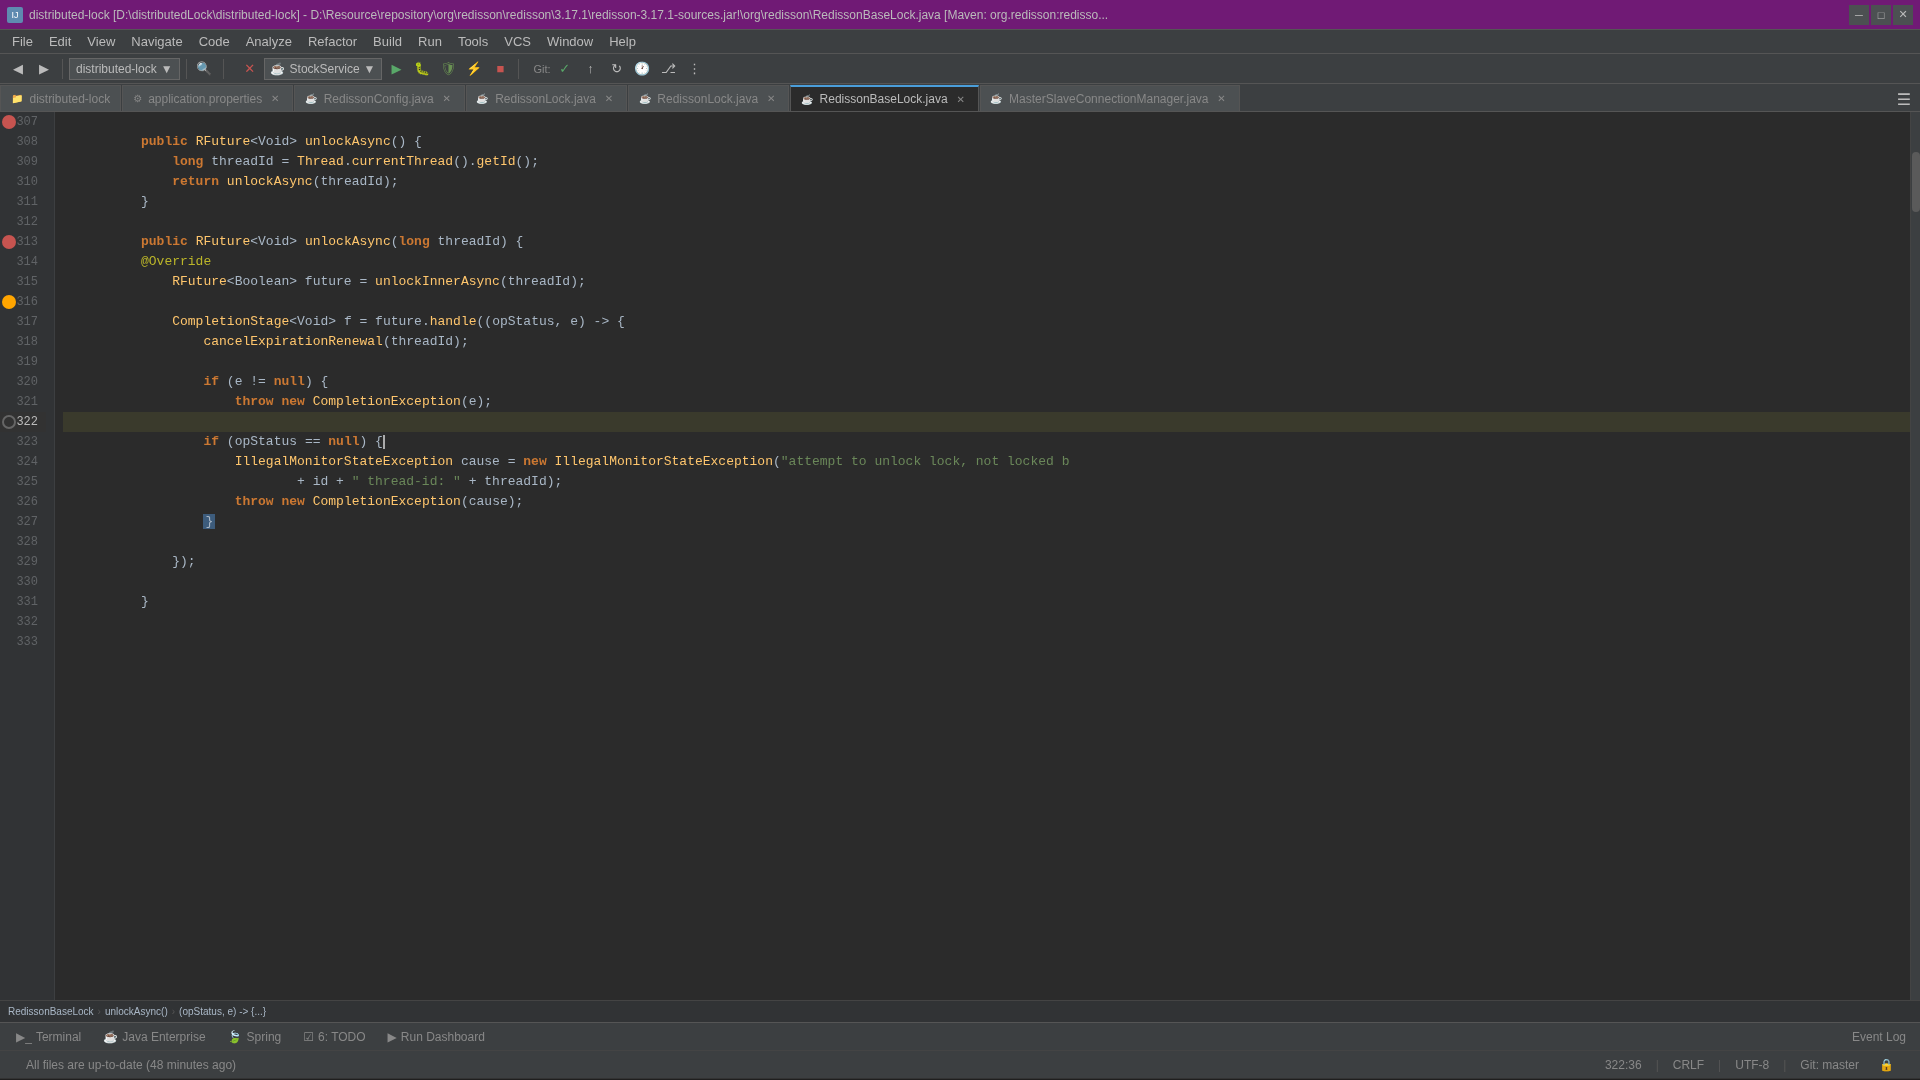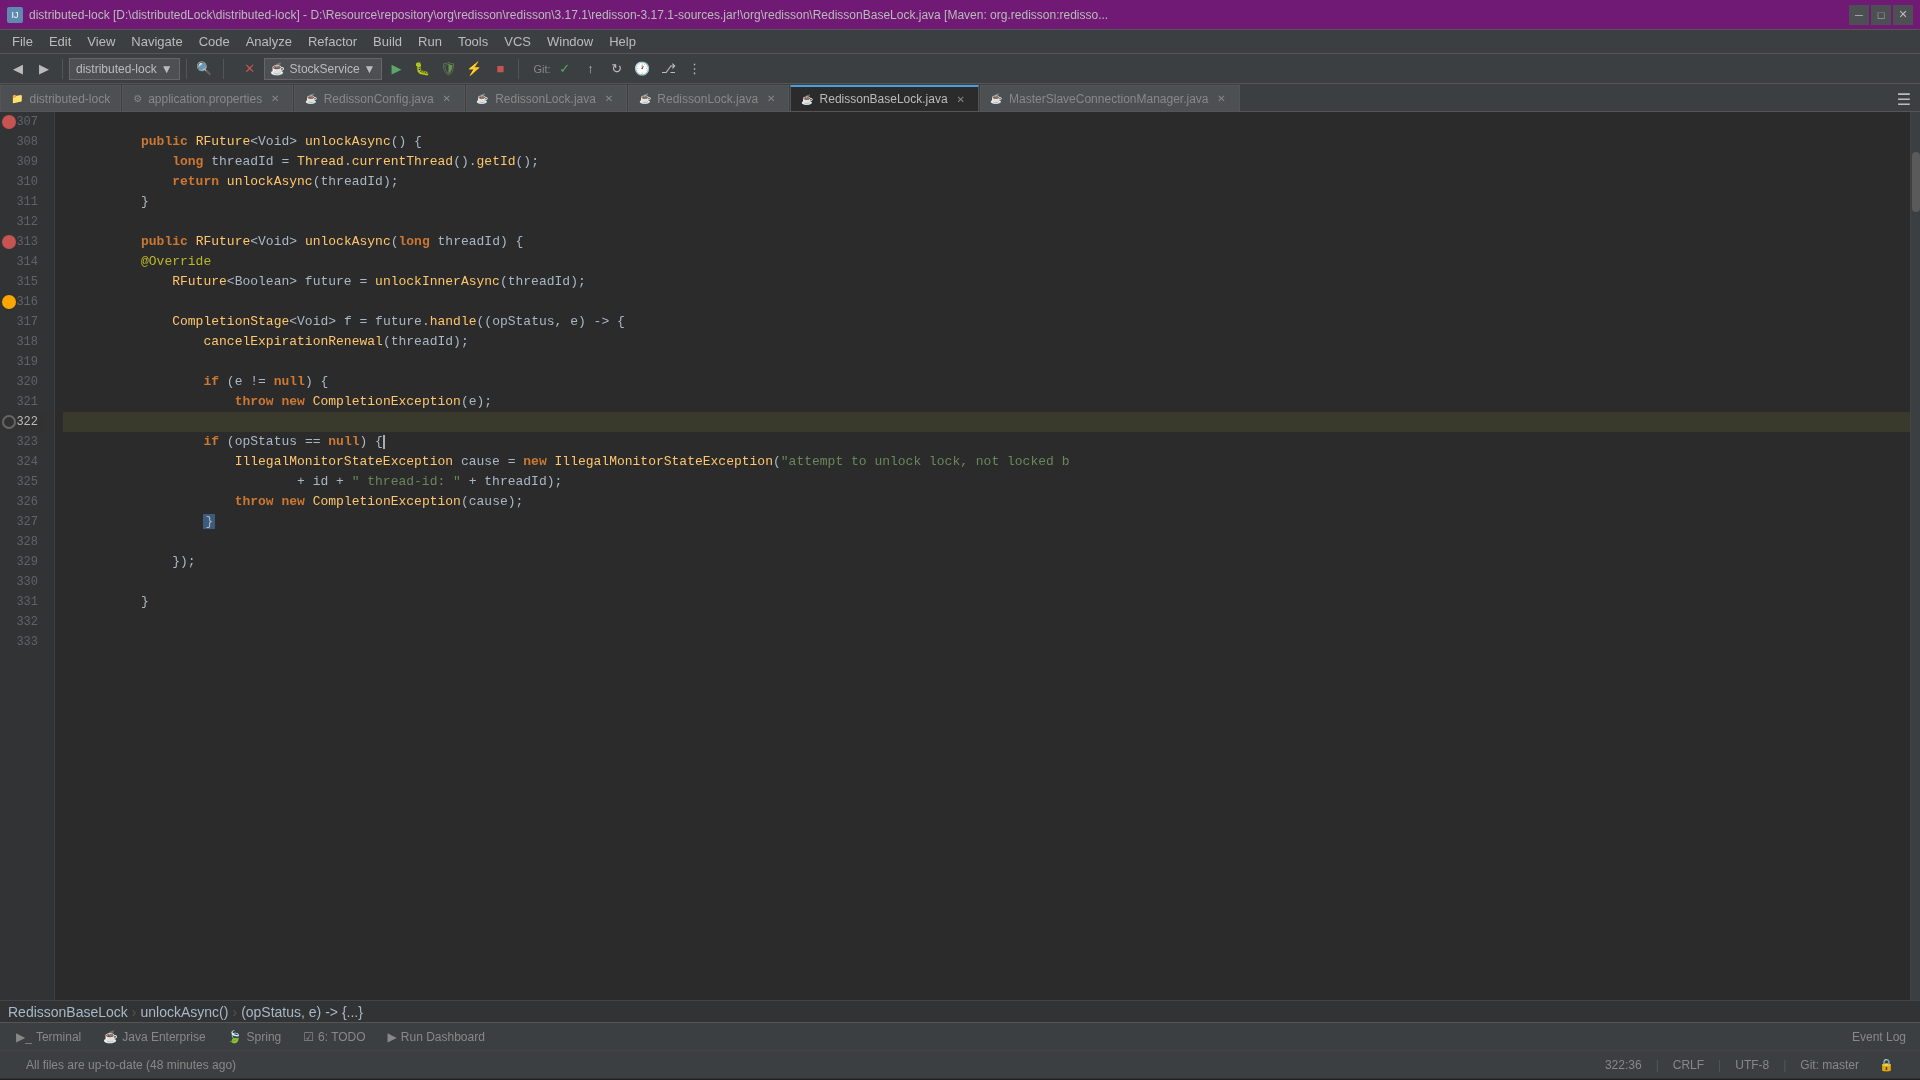--- a/index.html
+++ b/index.html
@@ -238,21 +238,21 @@
     }
     .status-item { padding: 0 6px; cursor: pointer; }
     .status-sep { color: #555; }
 
     
     #bottom-breadcrumb {
       background: #313335;
       height: 22px;
       display: flex; align-items: center;
       padding: 8px 8px;
-      font-size: 14px; color: #888;
+      font-size: 10px; color: #888;
       font-family: Arial, sans-serif;
       border-top: 1px solid #444;
       gap: 4px;
     }
 
     
     #bottom-toolbar {
       background: #3c3f41;
       height: 28px;
       display: flex; align-items: center;

